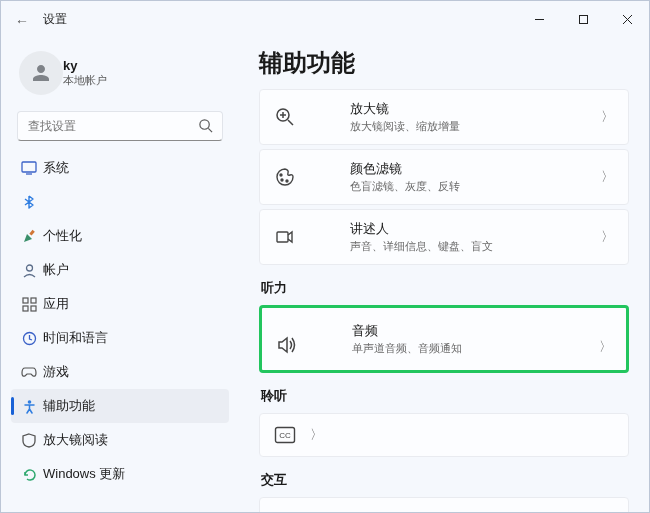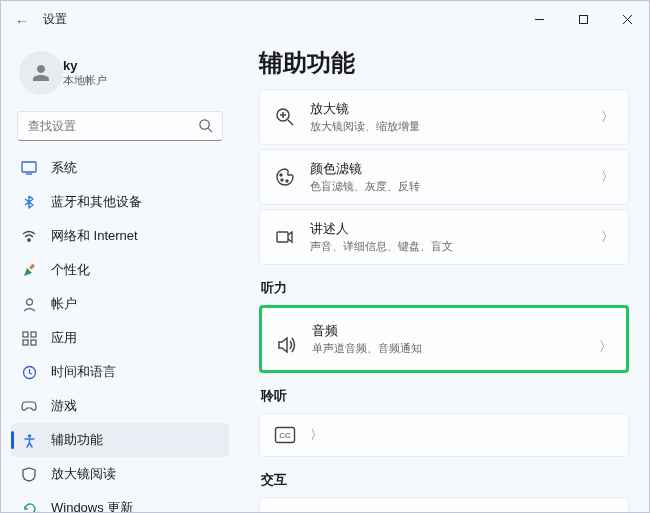--- a/index.html
+++ b/index.html
@@ -104,21 +104,21 @@
     color: #5a5a5a;
   }
   .nav { list-style: none; padding: 0 6px; }
   .nav-item {
     display: flex;
     align-items: center;
     height: 34px;
     padding: 0 10px;
     border-radius: 4px;
     cursor: pointer;
-    gap: 14px;
+    gap: 6px;
     font-size: 13px;
     position: relative;
   }
   .nav-item.active {
     background: #eaedf3;
   }
   .nav-item.active::before {
     content: "";
     position: absolute;
     left: 0;
@@ -165,21 +165,21 @@
   .card.highlight {
     border: 3px solid #22c55e;
     padding: 14px 14px;
     align-items: flex-end;
   }
   .card-icon {
     width: 22px; height: 22px;
     display: flex; align-items: center; justify-content: center;
     color: #444;
   }
-  .card-body { flex: 1; }
+  .card-body { flex: 1; margin-left: 40px; }
   .card-title { font-size: 13px; }
   .card-sub { font-size: 11px; color: #6a6a6a; margin-top: 1px; }
   .chevron {
     color: #6a6a6a;
     font-size: 13px;
   }
 </style>
 </head>
 <body>
 
@@ -242,31 +242,20 @@
               </svg>
             </span>
           <span>系统</span>
         </li>
         <li class="nav-item">
           <span class="nav-icon">
               <svg width="14" height="14" viewBox="0 0 14 14">
                 <path d="M7 1 L11 4 L7 7 L7 1 M7 7 L11 10 L7 13 L7 7 M3 4 L7 7 M3 10 L7 7" fill="none" stroke="#2f7de0" stroke-width="1.4" stroke-linejoin="round"></path>
               </svg>
             </span>
-          <span>蓝牙和其他设备</span>
-        </li>
-        <li class="nav-item">
-          <span class="nav-icon">
-              <svg width="16" height="16" viewBox="0 0 16 16" fill="none" stroke="#444" stroke-width="1.3">
-                <path d="M2 6 Q8 1 14 6"></path>
-                <path d="M4 9 Q8 5 12 9"></path>
-                <circle cx="8" cy="12" r="1.2" fill="#444"></circle>
-              </svg>
-            </span>
-          <span>网络和 Internet</span>
         </li>
         <li class="nav-item">
           <span class="nav-icon">
               <svg width="15" height="15" viewBox="0 0 15 15">
                 <path d="M2 13 L5 5 L10 10 L2 13" fill="#3a8f6a"></path>
                 <rect x="9" y="1" width="3" height="5" transform="rotate(40 10 3)" fill="#d17636"></rect>
               </svg>
             </span>
           <span>个性化</span>
         </li>

